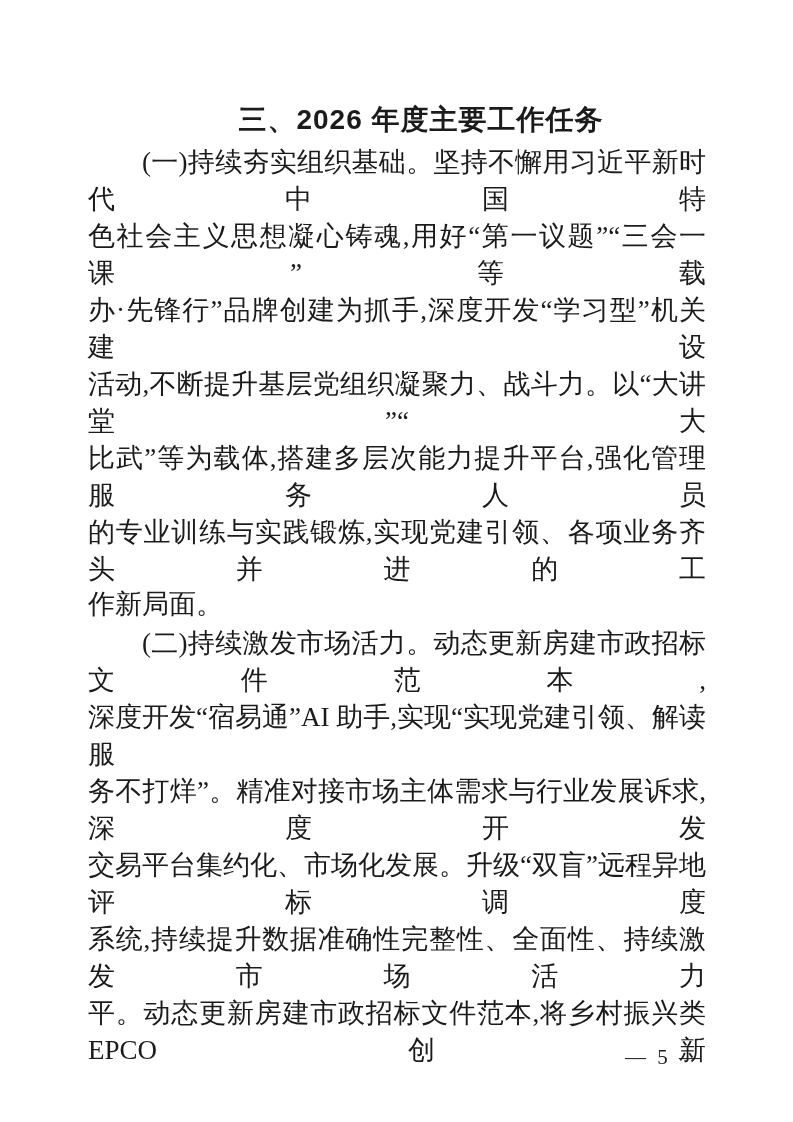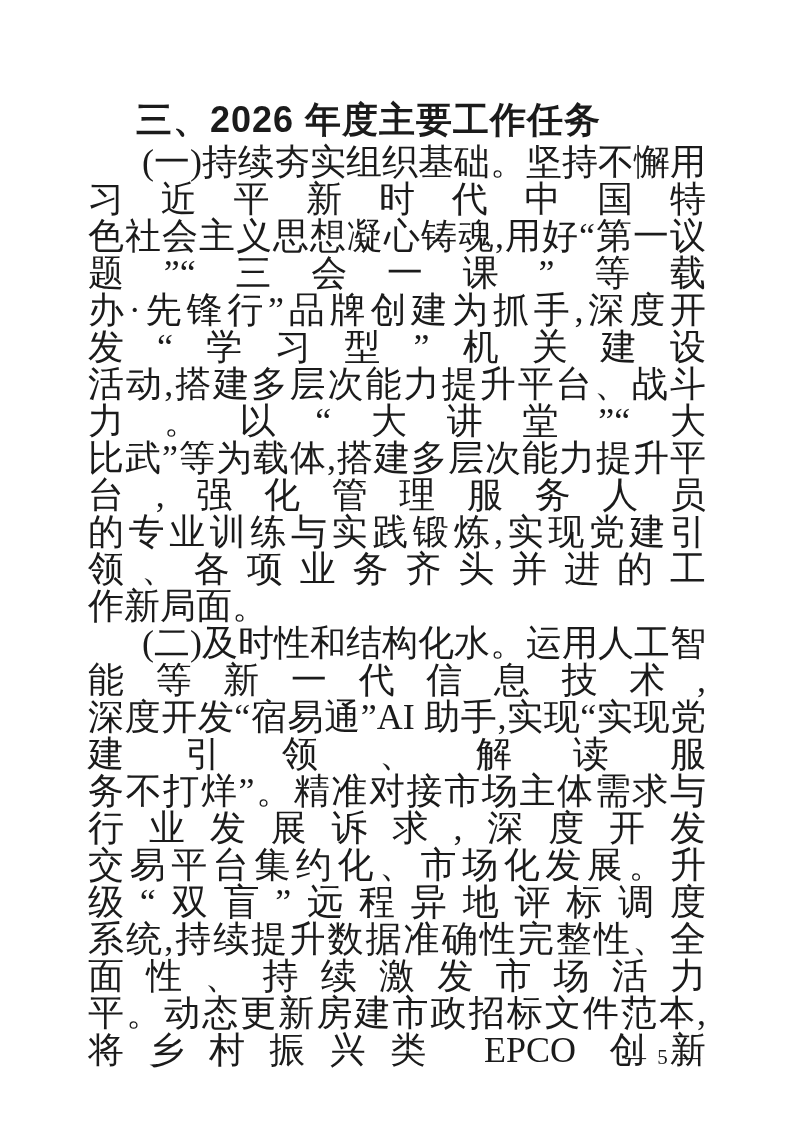--- a/index.html
+++ b/index.html
@@ -19,42 +19,44 @@
   }
   .content {
     position: absolute;
     left: 88px;
     top: 100px;
     width: 618px;
   }
   .heading {
     font-family: "Liberation Sans", sans-serif;
     font-weight: bold;
-    font-size: 36px;
+    font-size: 28px;
     line-height: 40px;
     text-indent: 48px;
     margin: 0 0 4px 0;
     letter-spacing: 1px;
+    text-align: center;
   }
   .paragraph {
     margin: 0;
     padding: 0;
   }
   .line {
-    font-size: 36px;
+    font-size: 27px;
     line-height: 37px;
     text-align: justify;
     text-align-last: justify;
     white-space: normal;
   }
   .line.first {
     text-indent: 54px;
   }
   .line.last {
     text-align-last: left;
+    font-family: Liberation Mono, monospace;
   }
   .page-number {
     position: absolute;
     top: 1044px;
     right: 90px;
     font-size: 21px;
     line-height: 26px;
     letter-spacing: 3px;
     font-family: "Liberation Serif", serif;
     color: #1b1b1b;
@@ -64,27 +66,27 @@
 <body>
 
 <div class="page">
   <div class="content">
     <h1 class="heading">三、2026 年度主要工作任务</h1>
     <div id="body-container">
         <div class="paragraph">
           <div class="line first">(一)持续夯实组织基础。坚持不懈用习近平新时代中国特</div>
           <div class="line">色社会主义思想凝心铸魂,用好“第一议题”“三会一课”等载</div>
           <div class="line">办·先锋行”品牌创建为抓手,深度开发“学习型”机关建设</div>
-          <div class="line">活动,搭建多层次能力提升平台、战斗力。以“大讲堂”“大</div>
+          <div class="line">活动,不断提升基层党组织凝聚力、战斗力。以“大讲堂”“大</div>
           <div class="line">比武”等为载体,搭建多层次能力提升平台,强化管理服务人员</div>
           <div class="line">的专业训练与实践锻炼,实现党建引领、各项业务齐头并进的工</div>
           <div class="line last">作新局面。</div>
         </div>
         <div class="paragraph">
-          <div class="line first">(二)及时性和结构化水。运用人工智能等新一代信息技术,</div>
+          <div class="line first">(二)持续激发市场活力。动态更新房建市政招标文件范本,</div>
           <div class="line">深度开发“宿易通”AI 助手,实现“实现党建引领、解读服</div>
           <div class="line">务不打烊”。精准对接市场主体需求与行业发展诉求,深度开发</div>
           <div class="line">交易平台集约化、市场化发展。升级“双盲”远程异地评标调度</div>
           <div class="line">系统,持续提升数据准确性完整性、全面性、持续激发市场活力</div>
           <div class="line">平。动态更新房建市政招标文件范本,将乡村振兴类 EPCO 创新</div>
         </div>
       </div>
   </div>
   <div class="page-number">— 5 —</div>
 </div>

